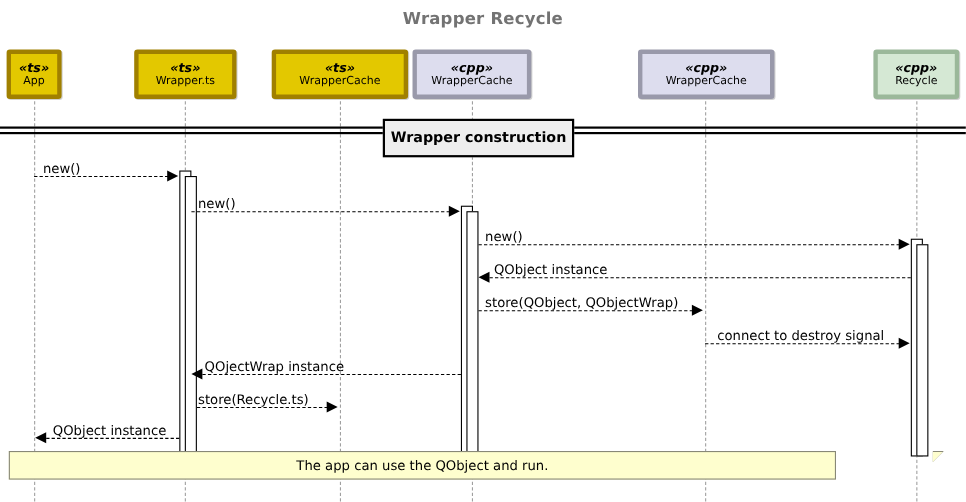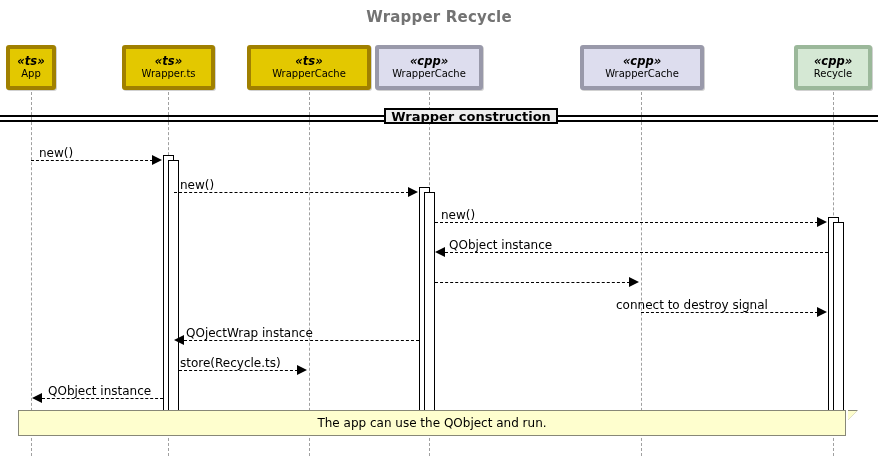--- a/index.html
+++ b/index.html
@@ -128,21 +128,21 @@
     <span class="stereotype">«cpp»</span>
     <span class="pname">WrapperCache</span>
   </div>
 
   <div class="participant p-qobj" style="left:794px;top:45px;width:78px;height:45px;">
     <span class="stereotype">«cpp»</span>
     <span class="pname">Recycle</span>
   </div>
 
   <div class="divider-lines" style="top:115px;"></div>
-  <div class="divider-label" style="left:348px;top:108px;width:174px;height:16px;margin-left:36px;">Wrapper construction</div>
+  <div class="divider-label" style="left:348px;top:108px;width:174px;height:35px;">Wrapper construction</div>
 
   <div class="activation" style="left:163px;top:155px;width:11px;height:260px;"></div>
   <div class="activation" style="left:168px;top:160px;width:11px;height:255px;"></div>
 
   <div class="activation" style="left:419px;top:187px;width:11px;height:228px;"></div>
   <div class="activation" style="left:424px;top:192px;width:11px;height:223px;"></div>
 
   <div class="activation" style="left:828px;top:217px;width:11px;height:198px;"></div>
   <div class="activation" style="left:833px;top:222px;width:11px;height:193px;"></div>
 
@@ -155,38 +155,39 @@
   <div class="arrow-head arrow-right" style="left:408px;top:187px;"></div>
 
   <div class="msg-label" style="left:441px;top:208px;">new()</div>
   <div class="msg-line" style="left:435px;top:222px;width:383px;"></div>
   <div class="arrow-head arrow-right" style="left:817px;top:217px;"></div>
 
   <div class="msg-label" style="left:449px;top:238px;">QObject instance</div>
   <div class="msg-line" style="left:445px;top:252px;width:383px;"></div>
   <div class="arrow-head arrow-left" style="left:435px;top:247px;"></div>
 
+  <div class="msg-label" style="left:441px;top:268px;">store(QObject, QObjectWrap)</div>
   <div class="msg-line" style="left:435px;top:282px;width:195px;"></div>
   <div class="arrow-head arrow-right" style="left:629px;top:277px;"></div>
 
-  <div class="msg-label" style="left:616px;top:298px;">connect to destroy signal</div>
+  <div class="msg-label" style="left:652px;top:298px;">connect to destroy signal</div>
   <div class="msg-line" style="left:641px;top:312px;width:177px;"></div>
   <div class="arrow-head arrow-right" style="left:817px;top:307px;"></div>
 
   <div class="msg-label" style="left:186px;top:326px;text-align:center;">QOjectWrap instance</div>
   <div class="msg-line" style="left:184px;top:340px;width:235px;"></div>
   <div class="arrow-head arrow-left" style="left:174px;top:335px;"></div>
 
   <div class="msg-label" style="left:180px;top:356px;">store(Recycle.ts)</div>
   <div class="msg-line" style="left:179px;top:370px;width:119px;"></div>
   <div class="arrow-head arrow-right" style="left:297px;top:365px;"></div>
 
   <div class="msg-label" style="left:48px;top:384px;">QObject instance</div>
   <div class="msg-line" style="left:42px;top:398px;width:121px;"></div>
   <div class="arrow-head arrow-left" style="left:32px;top:393px;"></div>
 
-  <div class="note-box" style="left:18px;top:410px;width:828px;height:26px;">
+  <div class="note-box" style="left:8px;top:410px;width:752px;height:26px;">
     <span>The app can use the QObject and run.</span>
   </div>
   <div class="note-fold" style="left:848px;top:410px;"></div>
   <div class="note-fold-inner" style="left:848px;top:411px;"></div>
 
 </div>
 
 </body></html>

